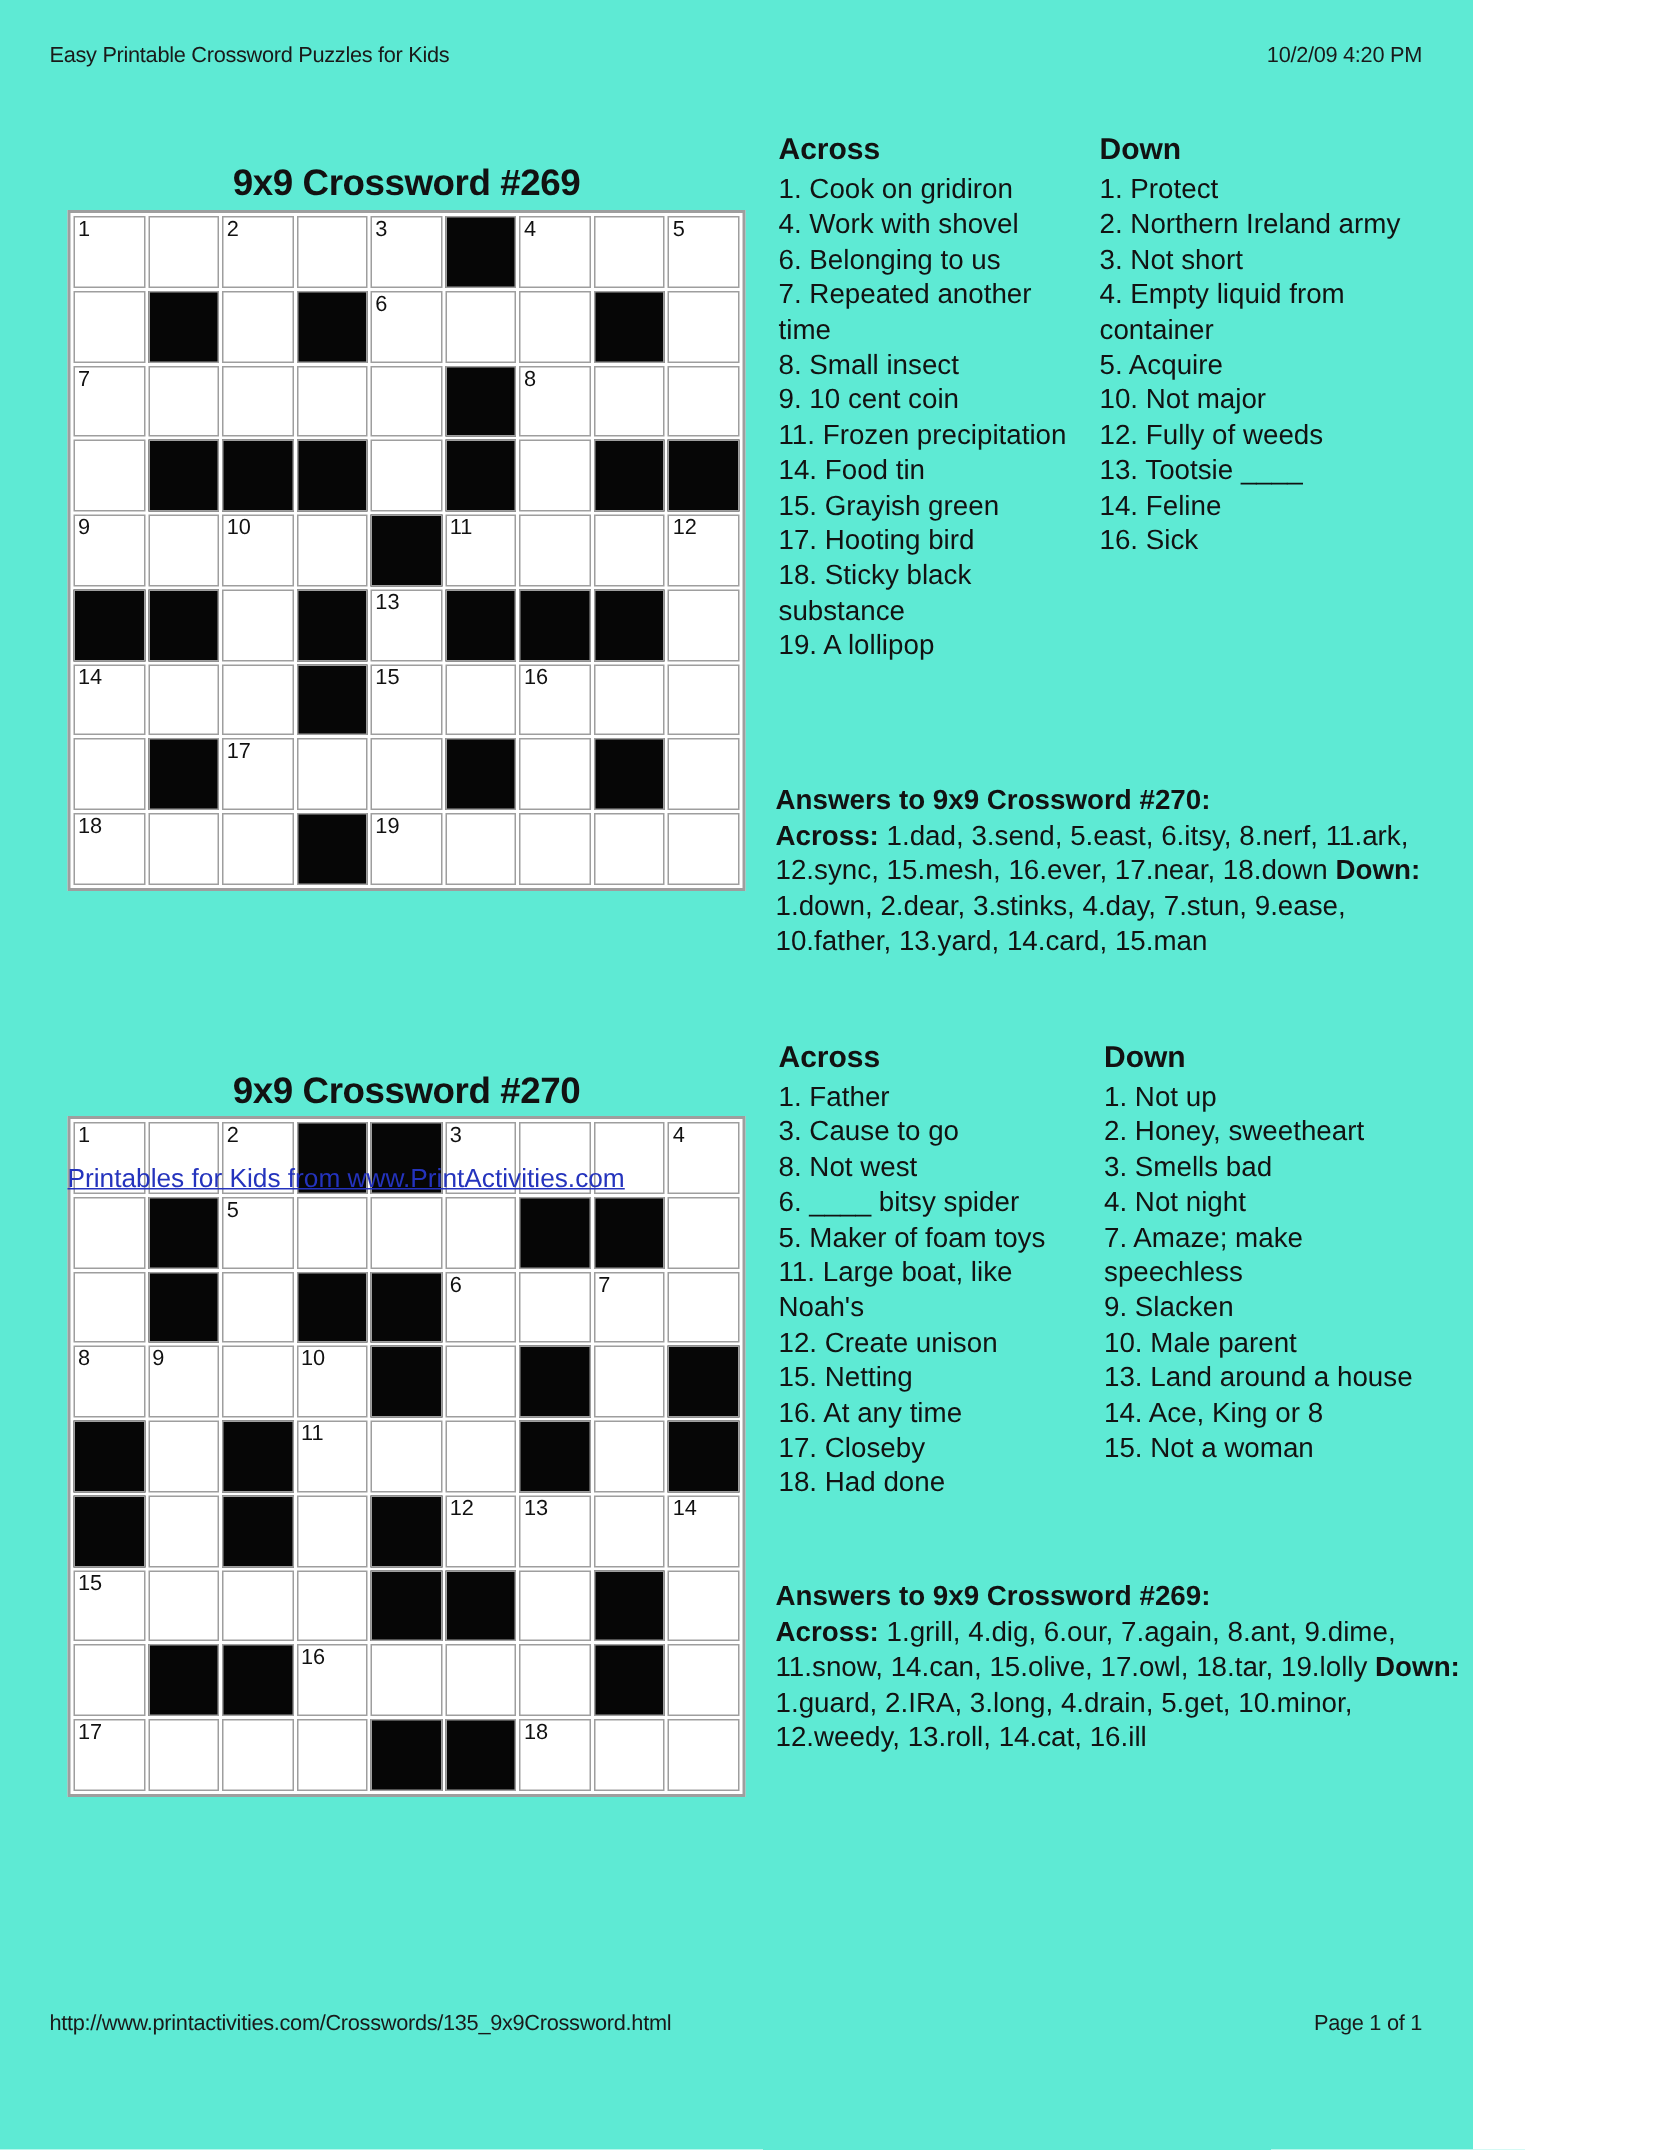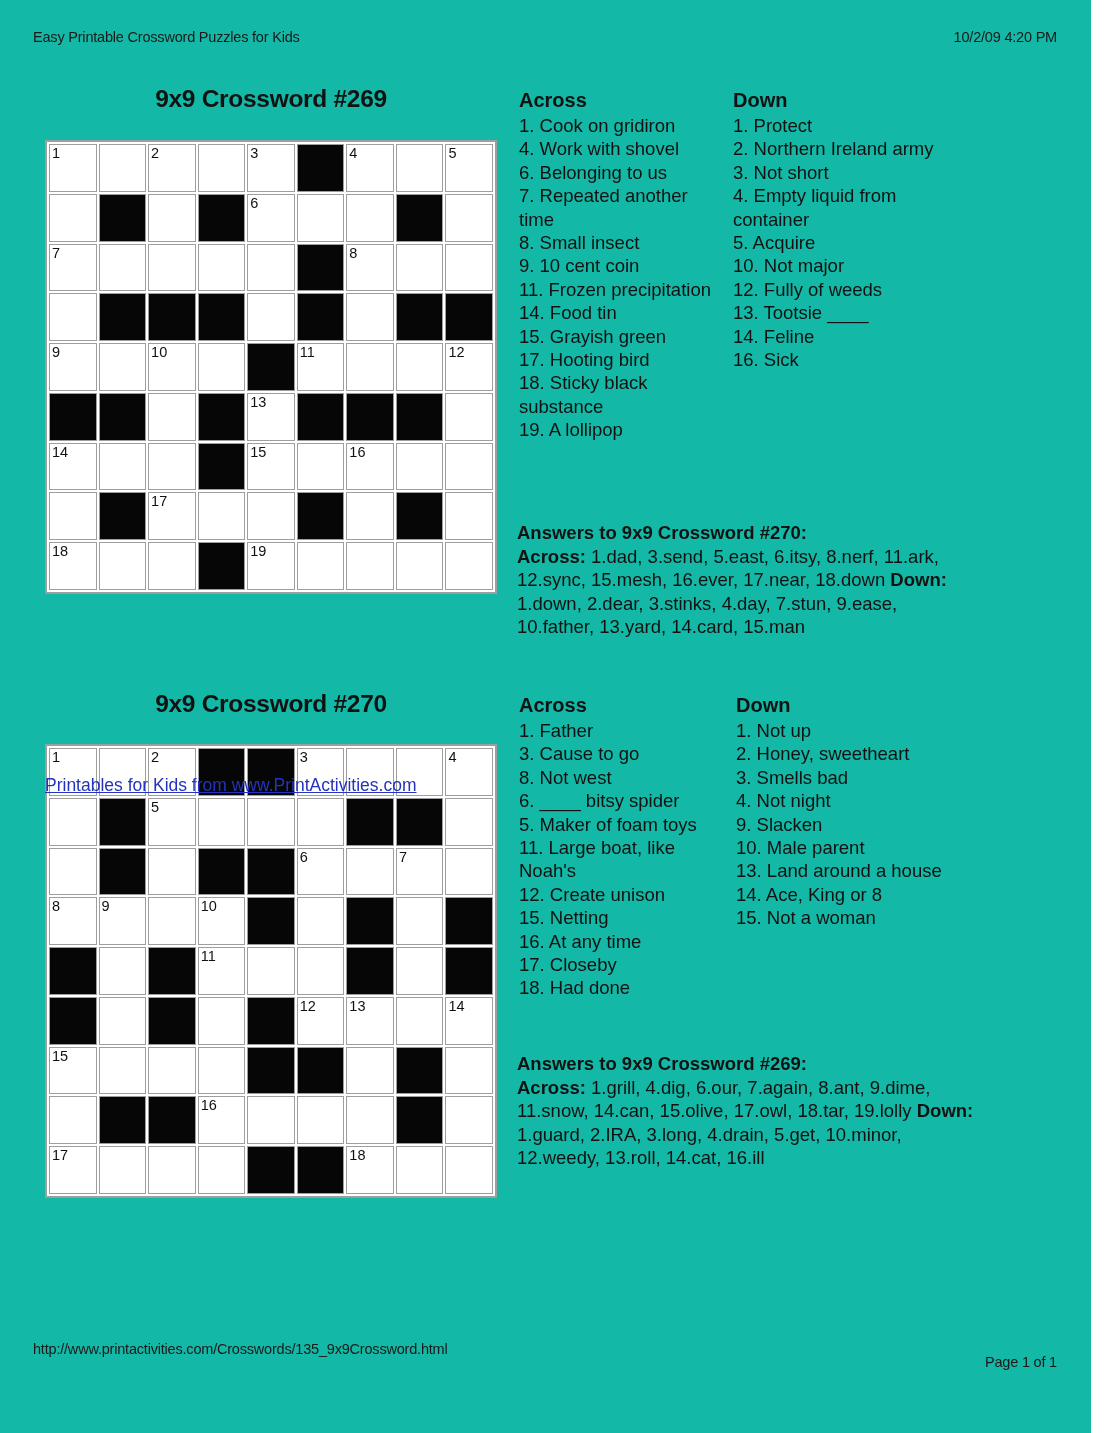--- a/index.html
+++ b/index.html
@@ -1,24 +1,24 @@
 <!DOCTYPE html>
 <html style="--link_blue: #2433bd; --grid_border: #9e9e9e; --black_cell: #060606;"><head>
 <meta charset="utf-8">
 <style>
   html,body{margin:0;padding:0;background:#fff;}
   #page{
-    position:relative;width:1091px;height:1433px;background:#14b8a6;overflow:hidden;
+    position:relative;width:982px;height:1433px;background:#5eead4;overflow:hidden;
     font-family:"Liberation Sans",sans-serif;color:#121212;
   }
   .abs{position:absolute;}
   
   .meta{font-size:14.5px;color:#1a1a1a;letter-spacing:-0.2px;}
   
-  .puzzle-title{font-size:24.5px;font-weight:bold;text-align:center;letter-spacing:-0.3px;}
+  .puzzle-title{font-size:24.5px;font-weight:bold;text-align:center;letter-spacing:-0.3px;margin-top:24px;}
   
   .clue-col{font-size:18.5px;line-height:23.4px;}
   .clue-heading{font-size:20px;font-weight:bold;line-height:24px;margin-bottom:2px;}
   .clue{font-size:18.5px;line-height:23.4px;}
   
   .answers{font-size:18.5px;line-height:23.6px;}
   .answers-title{font-weight:bold;}
   
   .xword{
     display:grid;grid-template-columns:repeat(9,1fr);grid-template-rows:repeat(9,1fr);
@@ -351,29 +351,30 @@
       </div>
   </div>
 
   <div class="abs clue-col" style="left:736px;top:693px;width:210px;">
     <div class="clue-heading">Down</div>
     <div>
         <div class="clue">1. Not up</div>
         <div class="clue">2. Honey, sweetheart</div>
         <div class="clue">3. Smells bad</div>
         <div class="clue">4. Not night</div>
+        <div class="clue">7. Amaze; make speechless</div>
         <div class="clue">9. Slacken</div>
         <div class="clue">10. Male parent</div>
         <div class="clue">13. Land around a house</div>
         <div class="clue">14. Ace, King or 8</div>
         <div class="clue">15. Not a woman</div>
       </div>
   </div>
 
   <div class="abs answers" style="left:517px;top:1052px;width:460px;">
     <div class="answers-title">Answers to 9x9 Crossword #269:</div>
     <div class="answers-body"><strong>Across:</strong><span> 1.grill, 4.dig, 6.our, 7.again, 8.ant, 9.dime, 11.snow, 14.can, 15.olive, 17.owl, 18.tar, 19.lolly </span><strong>Down:</strong><span> 1.guard, 2.IRA, 3.long, 4.drain, 5.get, 10.minor, 12.weedy, 13.roll, 14.cat, 16.ill</span></div>
   </div>
 
   <div class="abs meta" style="left:33px;top:1341px;">http://www.printactivities.com/Crosswords/135_9x9Crossword.html</div>
-  <div class="abs meta" style="right:34px;top:1341px;text-align:right;margin-top:13px;">Page 1 of 1</div>
+  <div class="abs meta" style="right:34px;top:1341px;text-align:right;">Page 1 of 1</div>
 
 </div>
 
 </body></html>

